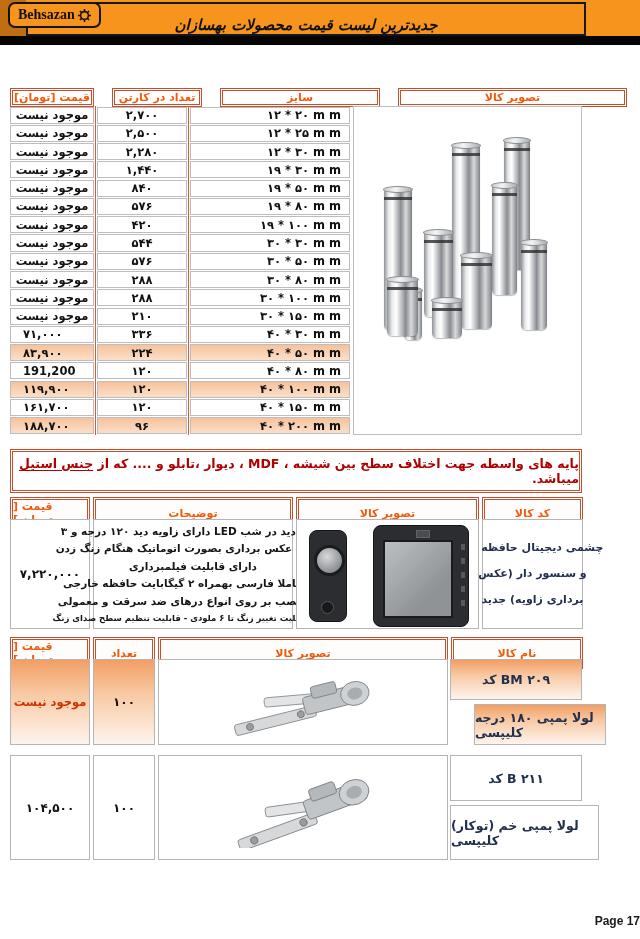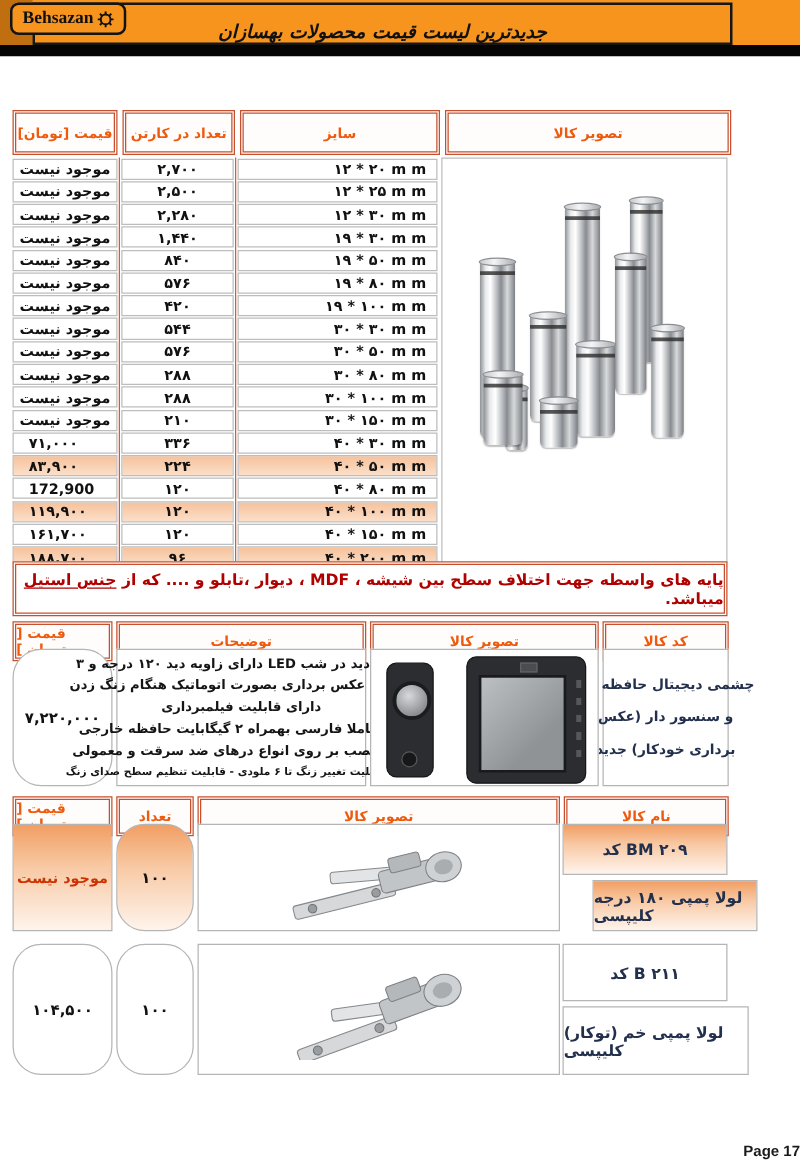--- a/index.html
+++ b/index.html
@@ -14,27 +14,27 @@
         border:2px solid #131313;border-radius:7px;display:flex;align-items:center;gap:3px;
         font-family:"Liberation Serif",serif;font-weight:bold;font-size:14px;color:#101010;direction:ltr;}
   .band-title{width:100%;text-align:center;font-size:15px;font-weight:bold;font-style:italic;
               color:#111;letter-spacing:1px;}
   .black-bar{position:absolute;left:0;top:36px;width:640px;height:9px;background:#050505;}
   
   .hcell{border:3px double #C6502E;background:#fffdfb;color:#EE5A0E;font-weight:bold;
          font-size:11px;display:flex;align-items:center;justify-content:center;box-sizing:border-box;}
   .gcell{border:1px solid #b5b5b5;background:#fff;box-sizing:border-box;
          display:flex;align-items:center;justify-content:center;}
-  .bold{font-weight:bold;border-radius:23px;}
+  .bold{font-weight:bold;}
   .red-txt{color:#CC3300;font-weight:bold;}
   .navy{color:#22304E;font-weight:bold;}
   .grad{background:linear-gradient(180deg,#F29E63 0%,#F8C9A4 40%,#FEF4EC 100%);}
   
   #t1{position:absolute;left:10px;top:88px;width:572px;}
-  #t1-head{display:grid;grid-template-columns:84px 90px 160px 229px;column-gap:4px;height:36px;direction:ltr;}
+  #t1-head{display:grid;grid-template-columns:84px 90px 160px 229px;column-gap:18px;height:16px;direction:ltr;}
   #t1-body{position:relative;margin-top:2px;height:329px;}
   .t1line{position:absolute;top:0;bottom:0;width:1px;background:#D55C33;}
   #t1-rows{position:absolute;left:0;top:0;width:343px;height:329px;display:flex;flex-direction:column;}
   .t1row{display:grid;grid-template-columns:84px 90px 160px;column-gap:3px;height:18.28px;direction:ltr;}
   .t1cell{border:1px solid #bdbdbd;background:#fff;box-sizing:border-box;margin:0.6px 0;
           font-size:11.5px;font-weight:bold;color:#111;display:flex;align-items:center;}
   .t1cell.c-price{justify-content:flex-end;padding-left:12px;direction:rtl;}
   .t1cell.c-price.na{justify-content:center;padding:0;}
   .t1cell.c-qty{justify-content:center;direction:rtl;}
   .t1cell.c-size{justify-content:flex-end;padding-right:8px;direction:ltr;}
@@ -191,21 +191,21 @@
             <div class="t1cell c-price">۷۱,۰۰۰</div>
             <div class="t1cell c-qty">۳۳۶</div>
             <div class="t1cell c-size">۴۰ * ۳۰ m m</div>
           </div>
           <div class="t1row">
             <div class="t1cell c-price hl">۸۳,۹۰۰</div>
             <div class="t1cell c-qty hl">۲۲۴</div>
             <div class="t1cell c-size hl">۴۰ * ۵۰ m m</div>
           </div>
           <div class="t1row">
-            <div class="t1cell c-price">172,900</div>
+            <div class="t1cell c-price">191,200</div>
             <div class="t1cell c-qty">۱۲۰</div>
             <div class="t1cell c-size">۴۰ * ۸۰ m m</div>
           </div>
           <div class="t1row">
             <div class="t1cell c-price hl">۱۱۹,۹۰۰</div>
             <div class="t1cell c-qty hl">۱۲۰</div>
             <div class="t1cell c-size hl">۴۰ * ۱۰۰ m m</div>
           </div>
           <div class="t1row">
             <div class="t1cell c-price">۱۶۱,۷۰۰</div>
@@ -294,21 +294,21 @@
         </div>
         <div class="dv-big">
           <div class="dv-chip"></div>
           <div class="dv-screen"></div>
           <div class="dv-keys"></div>
         </div>
       </div>
       <div class="gcell t2-code navy" id="t2-code">
           <div>چشمی دیجیتال حافظه دار</div>
           <div>و سنسور دار (عکس</div>
-          <div>برداری خودکار) جدید</div>
+          <div>برداری زاویه) جدید</div>
         </div>
     </div>
   </div>
 
   <div id="t3">
     <div class="t34-head">
       <div class="hcell">قیمت [ تومان ]</div>
       <div class="hcell">تعداد</div>
       <div class="hcell">تصویر کالا</div>
       <div class="hcell">نام کالا</div>

